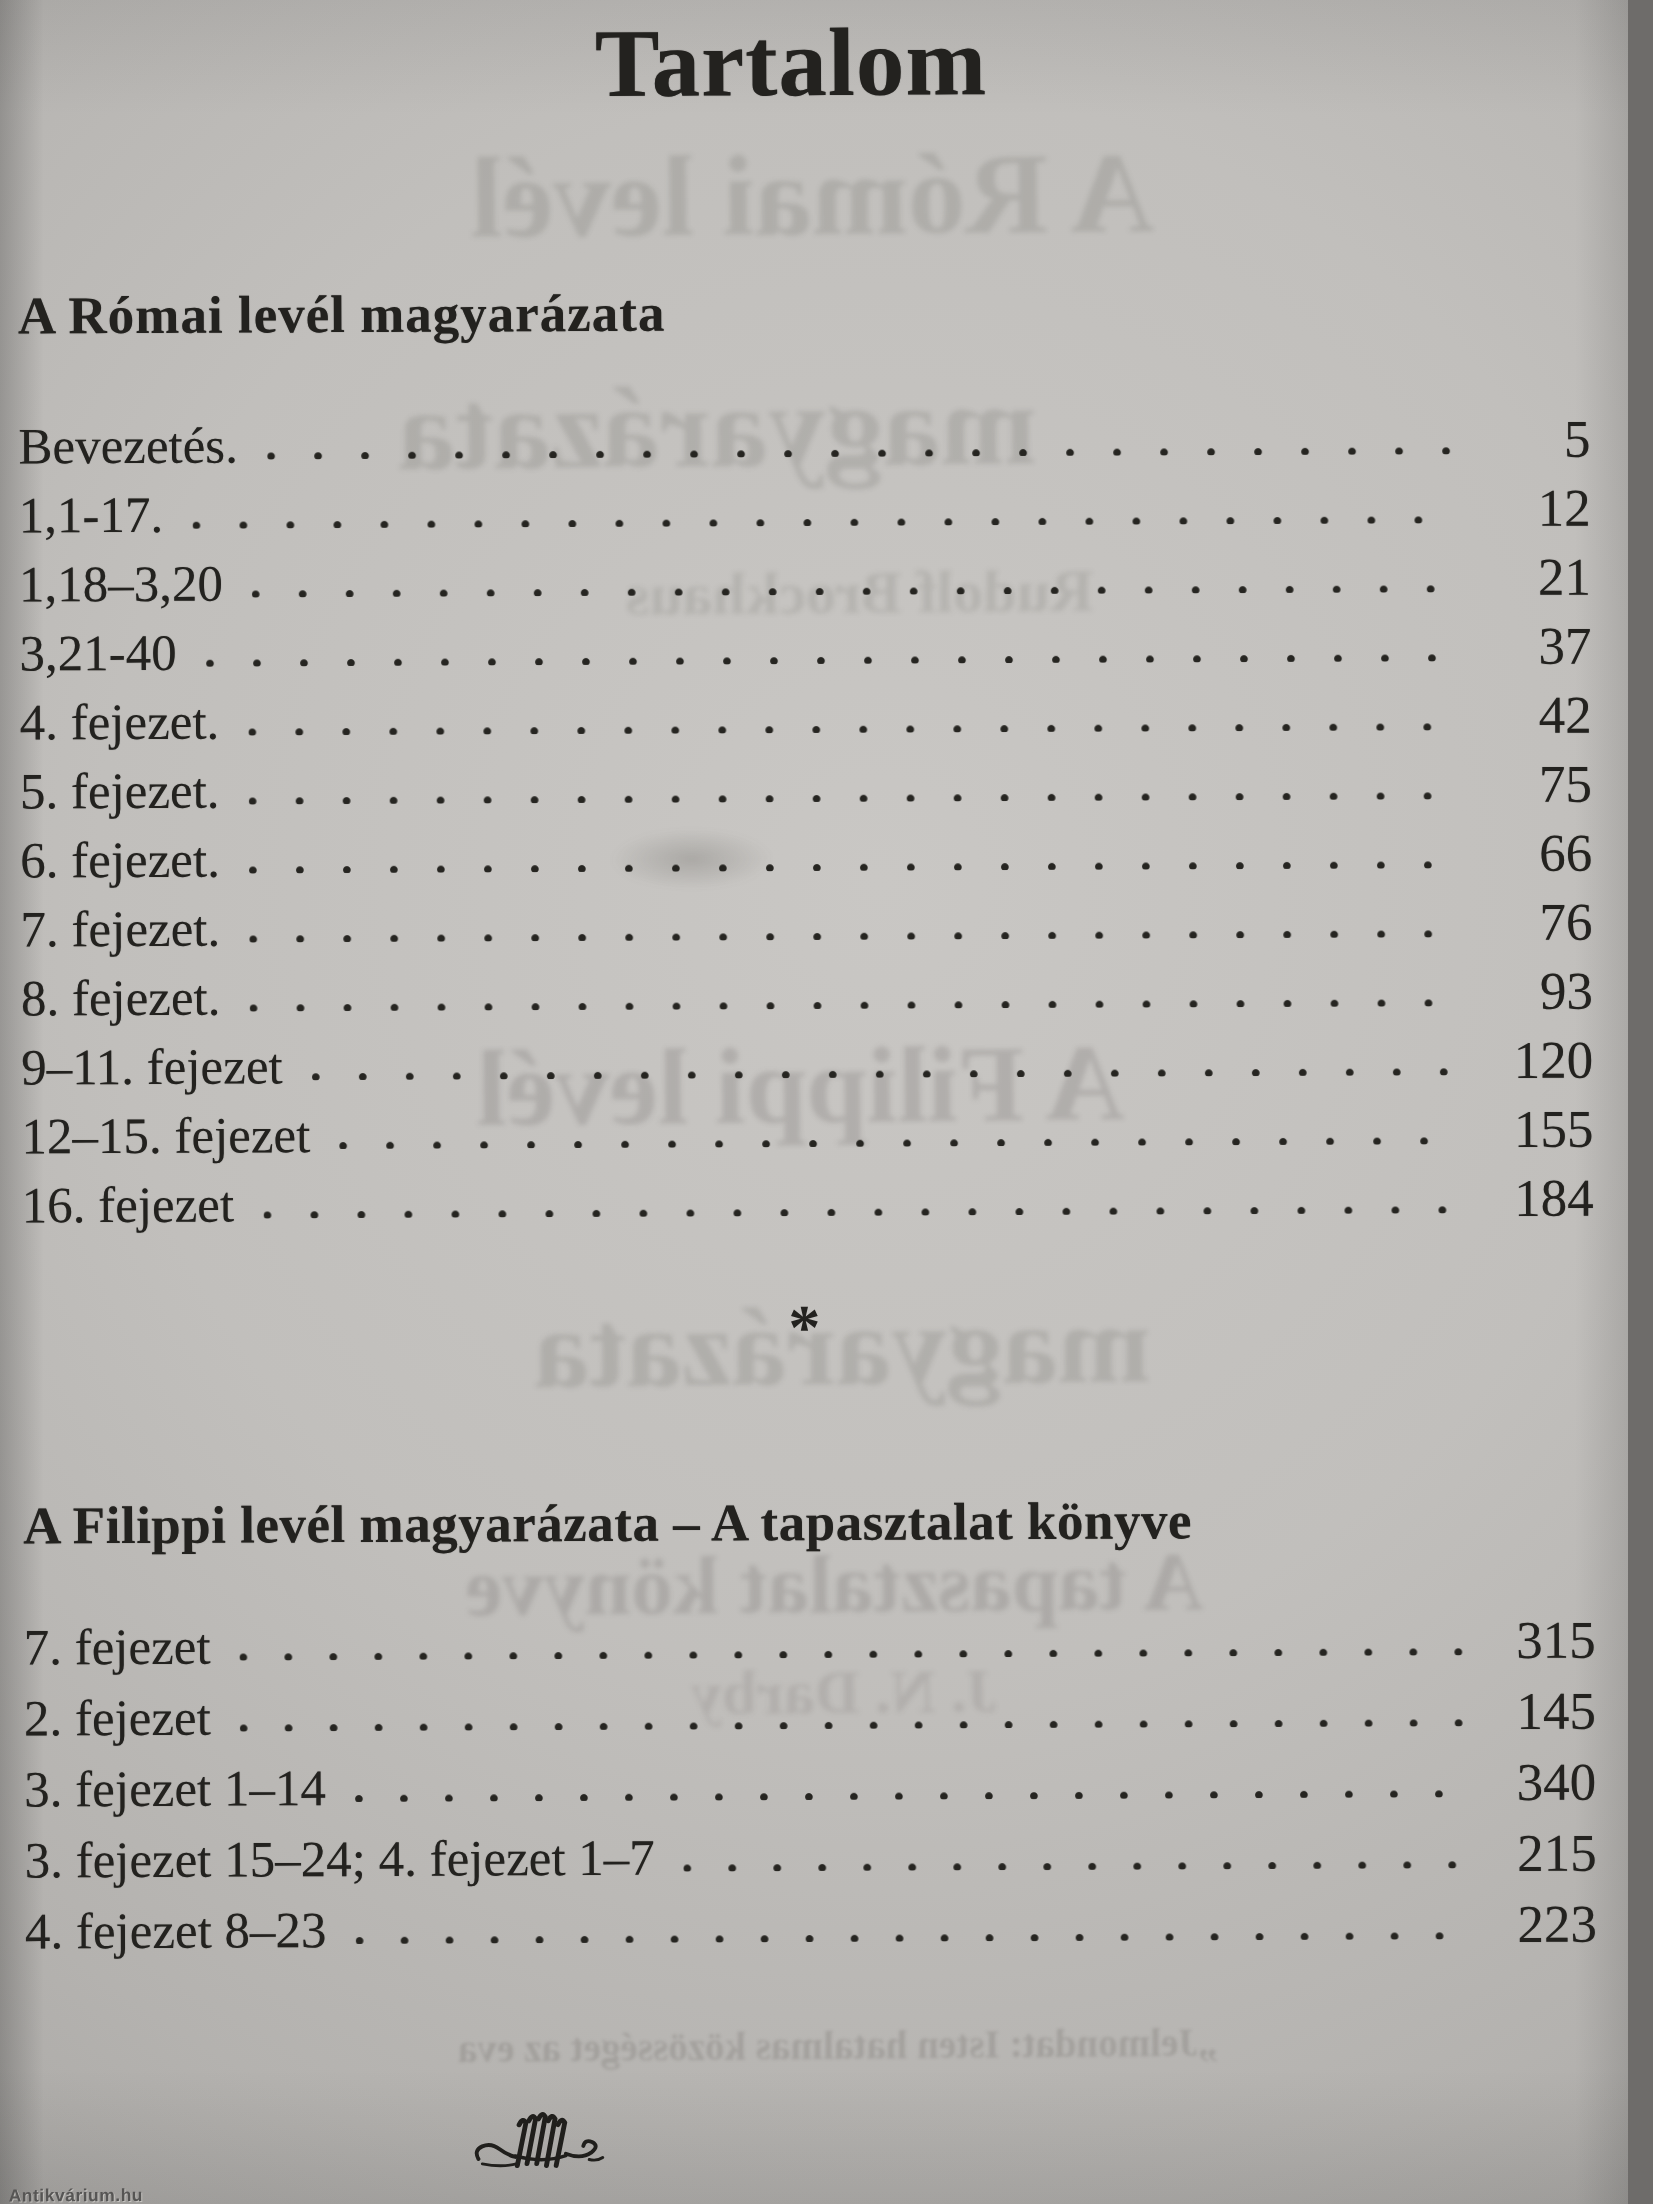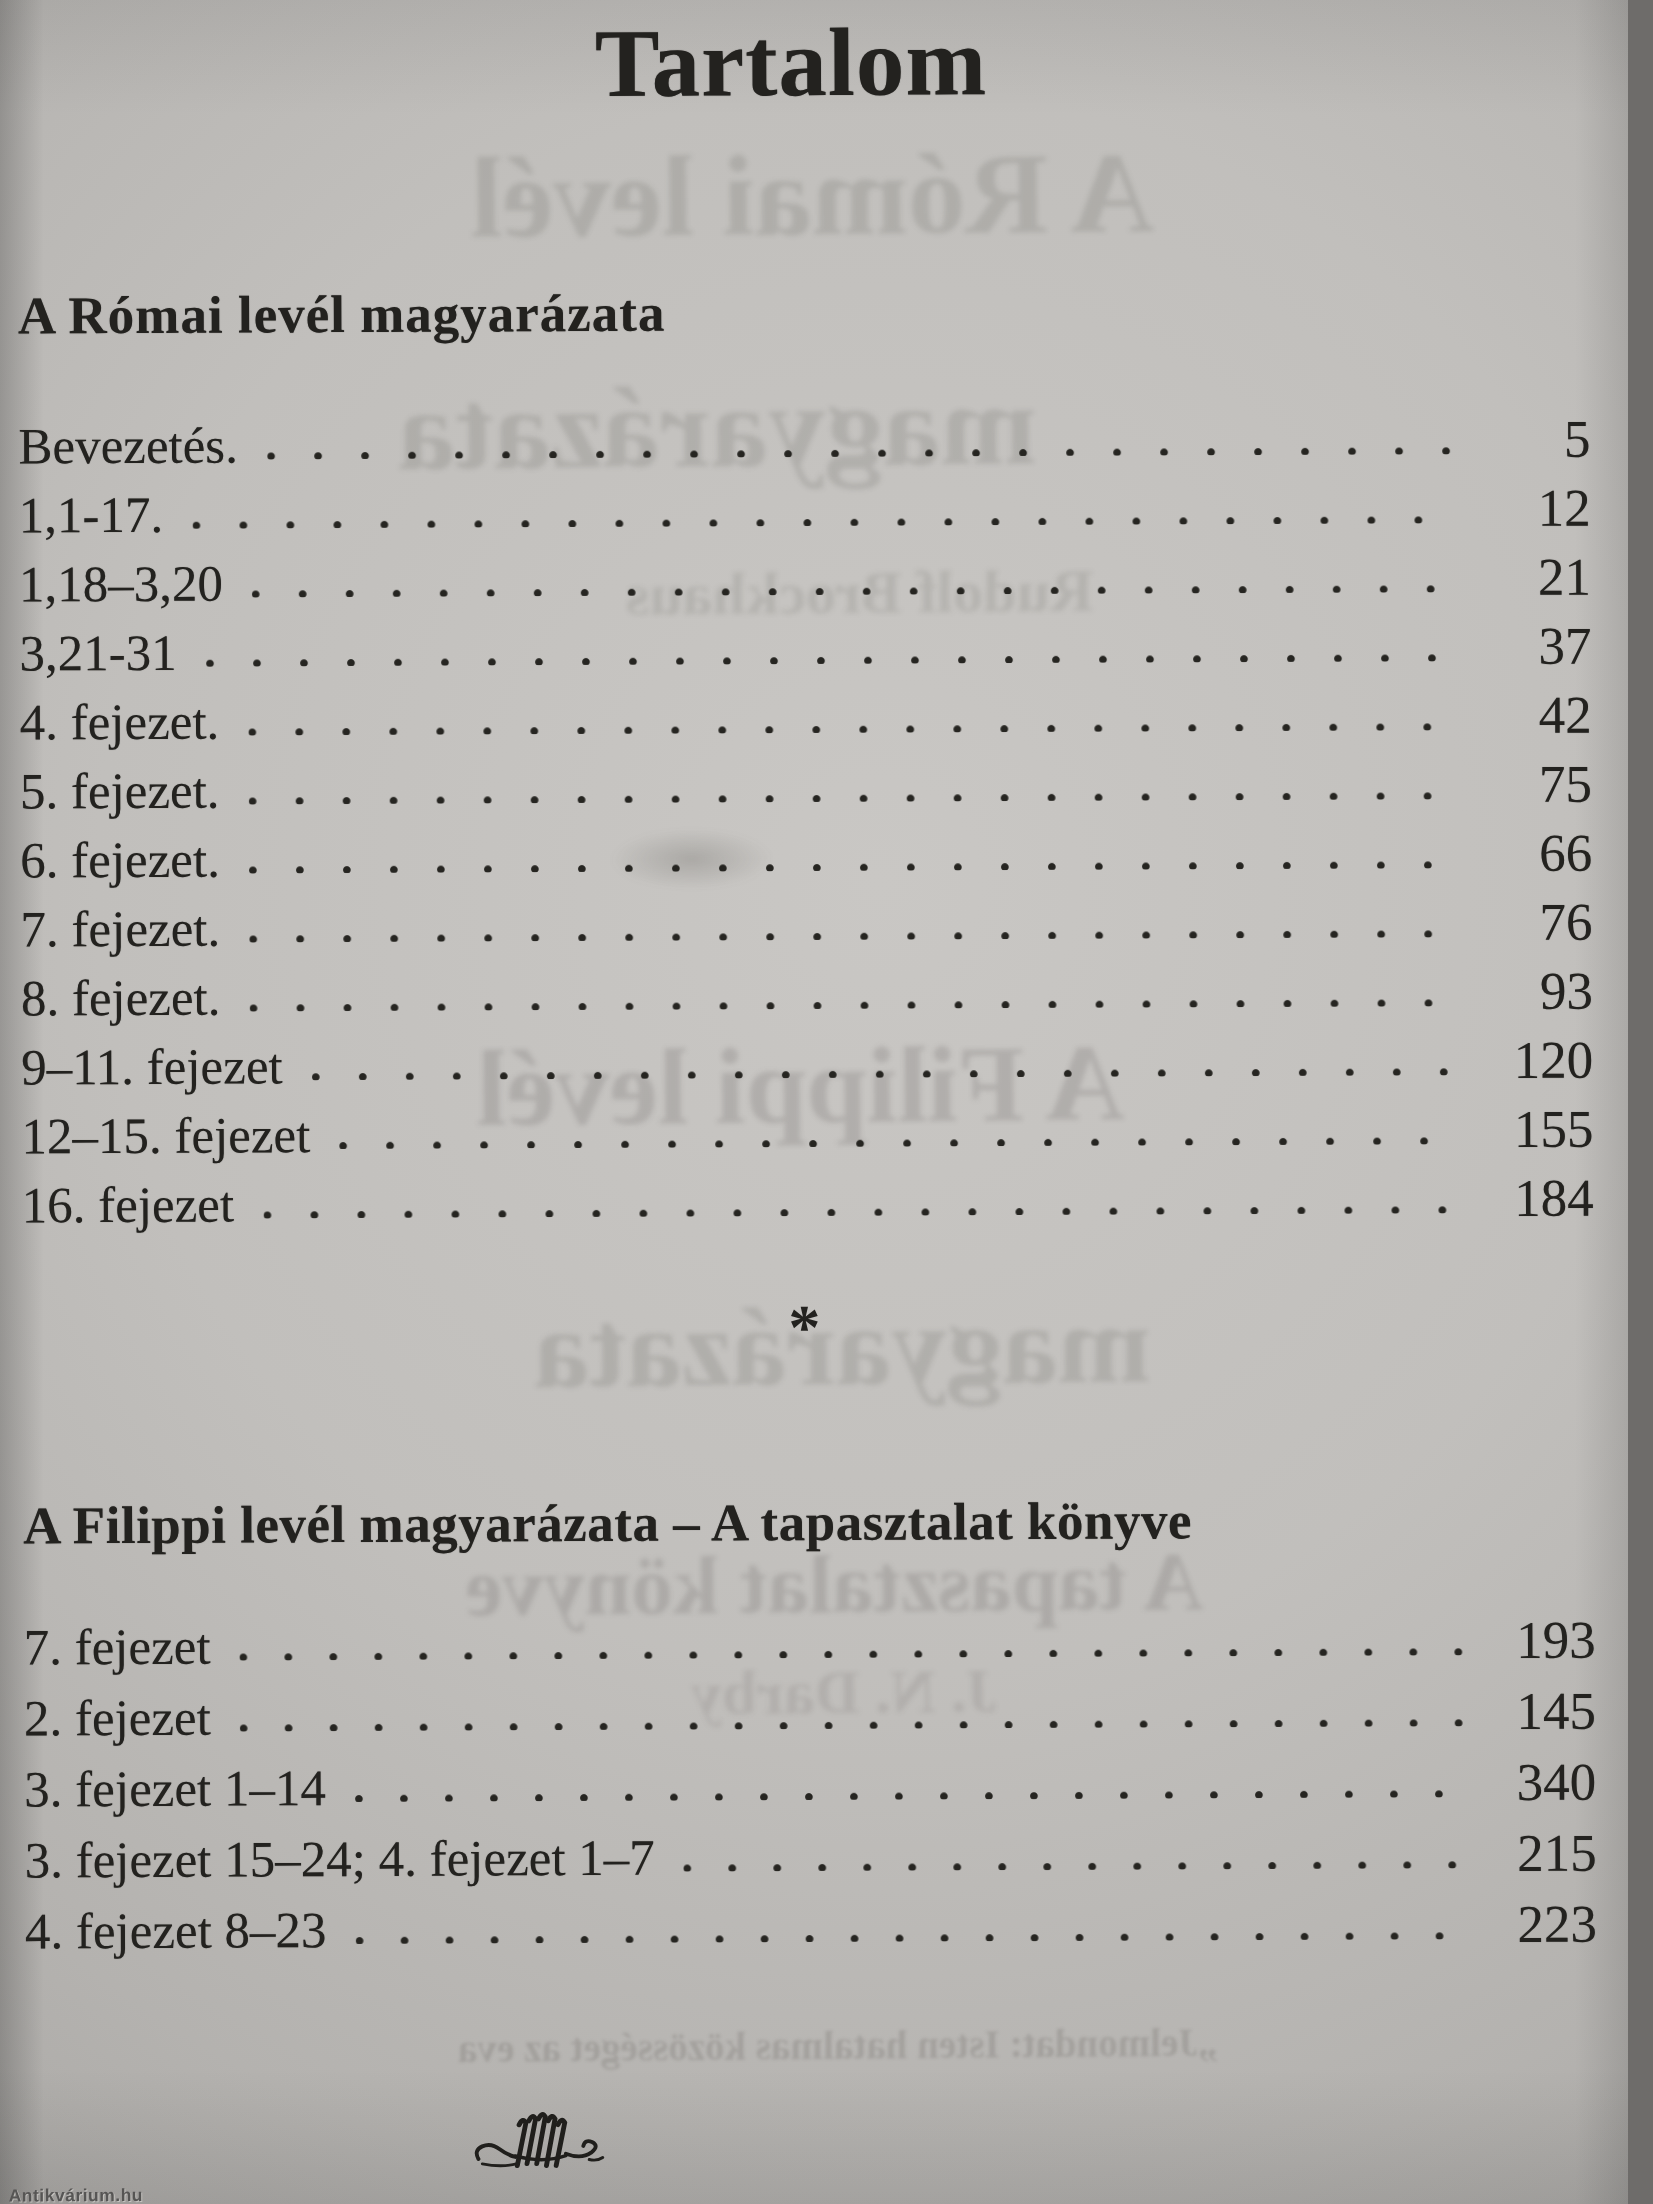--- a/index.html
+++ b/index.html
@@ -115,21 +115,21 @@
         <span class="lbl">1,1-17.</span>
         <span class="leader"></span>
         <span class="num">12</span>
       </div>
       <div class="row">
         <span class="lbl">1,18–3,20</span>
         <span class="leader"></span>
         <span class="num">21</span>
       </div>
       <div class="row">
-        <span class="lbl">3,21-31</span>
+        <span class="lbl">3,21-40</span>
         <span class="leader"></span>
         <span class="num">37</span>
       </div>
       <div class="row">
         <span class="lbl">4. fejezet.</span>
         <span class="leader"></span>
         <span class="num">42</span>
       </div>
       <div class="row">
         <span class="lbl">5. fejezet.</span>
@@ -169,21 +169,21 @@
     </div>
 
     <div class="separator">*</div>
 
     <div class="heading h2">A Filippi levél magyarázata – A tapasztalat könyve</div>
 
     <div class="toc list2">
       <div class="row">
         <span class="lbl">7. fejezet</span>
         <span class="leader"></span>
-        <span class="num">193</span>
+        <span class="num">315</span>
       </div>
       <div class="row">
         <span class="lbl">2. fejezet</span>
         <span class="leader"></span>
         <span class="num">145</span>
       </div>
       <div class="row">
         <span class="lbl">3. fejezet 1–14</span>
         <span class="leader"></span>
         <span class="num">340</span>

